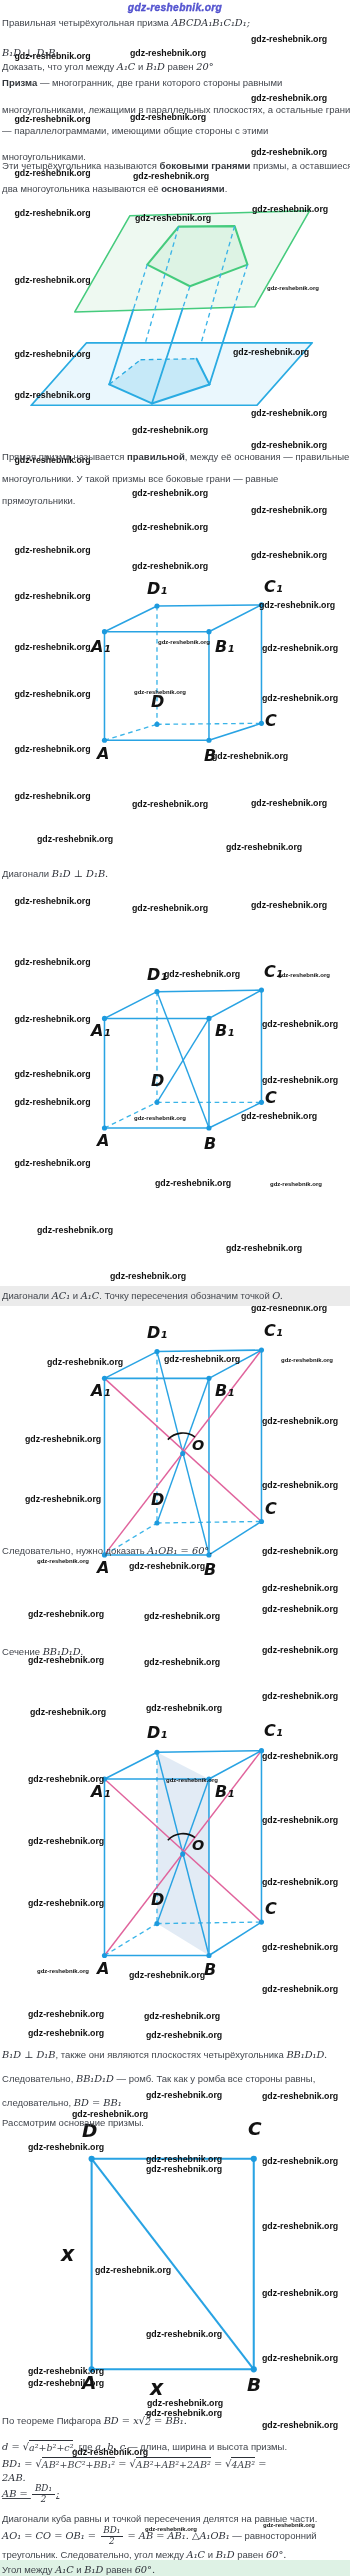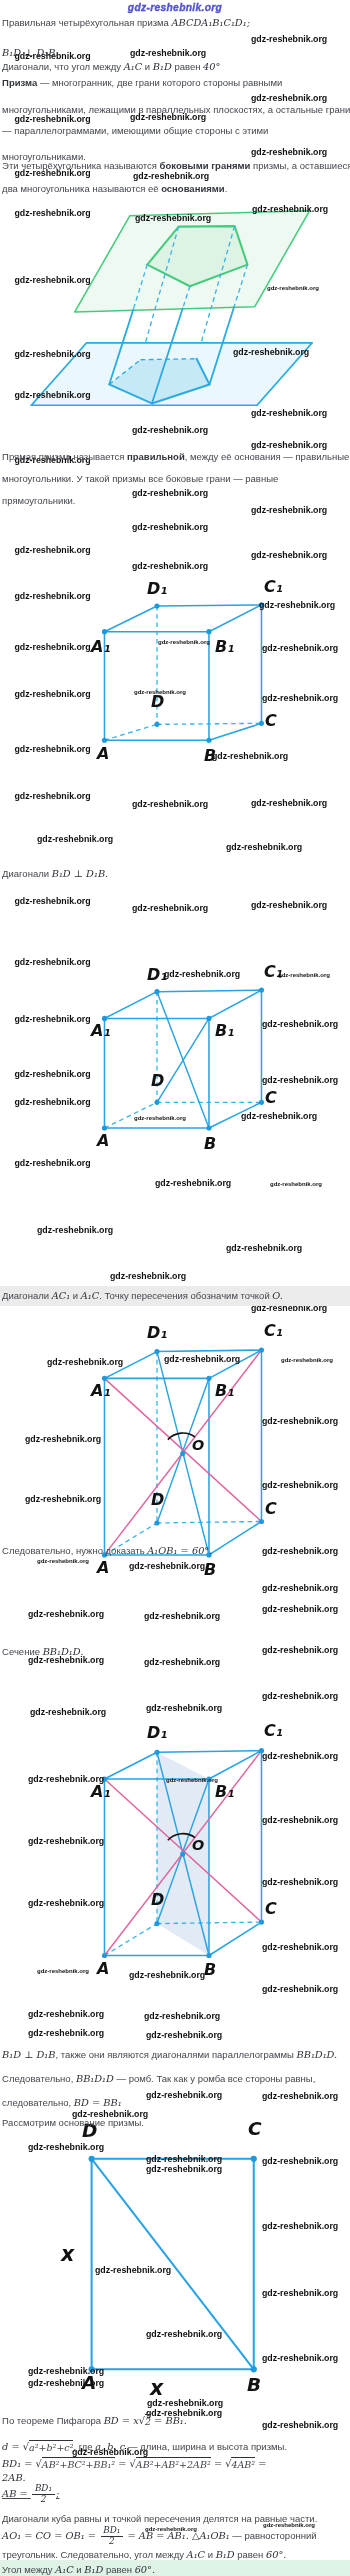--- a/index.html
+++ b/index.html
@@ -361,36 +361,36 @@
       <div class="vlabel" style="left: 82px; top: 2122px; font-size: 18.5px;">D</div>
       <div class="vlabel" style="left: 248px; top: 2120px; font-size: 18.5px;">C</div>
       <div class="vlabel" style="left: 82px; top: 2374px; font-size: 18.5px;">A</div>
       <div class="vlabel" style="left: 247px; top: 2376px; font-size: 18.5px;">B</div>
       <div class="vlabel" style="left: 61px; top: 2244px; font-size: 20.6px;">x</div>
       <div class="vlabel" style="left: 150px; top: 2378px; font-size: 20.6px;">x</div>
     </div>
   <div id="lines">
       <div class="line" style="top: 17px;"><span class="t">Правильная четырёхугольная призма </span><span class="m">ABCDA₁B₁C₁D₁;</span></div>
       <div class="line" style="top: 47px;"><span class="m">B₁D ⊥ D₁B.</span></div>
-      <div class="line" style="top: 61px;"><span class="t">Диагонали, что угол между </span><span class="m">A₁C</span><span class="t"> и </span><span class="m">B₁D</span><span class="t"> равен </span><span class="m">40°</span></div>
+      <div class="line" style="top: 61px;"><span class="t">Доказать, что угол между </span><span class="m">A₁C</span><span class="t"> и </span><span class="m">B₁D</span><span class="t"> равен </span><span class="m">20°</span></div>
       <div class="line" style="top: 77px;"><span class="b">Призма</span><span class="t"> — многогранник, две грани которого стороны равными</span></div>
       <div class="line" style="top: 104px;"><span class="t">многоугольниками, лежащими в параллельных плоскостях, а остальные грани</span></div>
       <div class="line" style="top: 125px;"><span class="t">— параллелограммами, имеющими общие стороны с этими</span></div>
       <div class="line" style="top: 151px;"><span class="t">многоугольниками.</span></div>
       <div class="line" style="top: 160px;"><span class="t">Эти четырёхугольника называются </span><span class="b">боковыми гранями</span><span class="t"> призмы, а оставшиеся</span></div>
       <div class="line" style="top: 183px;"><span class="t">два многоугольника называются её </span><span class="b">основаниями</span><span class="t">.</span></div>
       <div class="line" style="top: 451px;"><span class="t">Прямая призма называется </span><span class="b">правильной</span><span class="t">, между её основания — правильные</span></div>
       <div class="line" style="top: 473px;"><span class="t">многоугольники. У такой призмы все боковые грани — равные</span></div>
       <div class="line" style="top: 495px;"><span class="t">прямоугольники.</span></div>
       <div class="line" style="top: 868px;"><span class="t">Диагонали </span><span class="m">B₁D ⊥ D₁B.</span></div>
       <div class="band gray" style="top: 1286px; height: 19.6px;"></div>
       <div class="line" style="top: 1290px;"><span class="t">Диагонали </span><span class="m">AC₁</span><span class="t"> и </span><span class="m">A₁C</span><span class="t">. Точку пересечения обозначим точкой </span><span class="m">O.</span></div>
       <div class="line" style="top: 1545px;"><span class="t">Следовательно, нужно доказать </span><span class="m">A₁OB₁ = 60°.</span></div>
       <div class="line" style="top: 1646px;"><span class="t">Сечение </span><span class="m">BB₁D₁D.</span></div>
-      <div class="line" style="top: 2049px;"><span class="m">B₁D ⊥ D₁B</span><span class="t">, также они являются диагоналями параллелограммы </span><span class="m">BB₁D₁D.</span></div>
+      <div class="line" style="top: 2049px;"><span class="m">B₁D ⊥ D₁B</span><span class="t">, также они являются плоскостях четырёхугольника </span><span class="m">BB₁D₁D.</span></div>
       <div class="line" style="top: 2073px;"><span class="t">Следовательно, </span><span class="m">BB₁D₁D</span><span class="t"> — ромб. Так как у ромба все стороны равны,</span></div>
       <div class="line" style="top: 2097px;"><span class="t">следовательно, </span><span class="m">BD = BB₁</span></div>
       <div class="line" style="top: 2117px;"><span class="t">Рассмотрим основание призмы.</span></div>
       <div class="line" style="top: 2415px;"><span class="t">По теореме Пифагора </span><span class="m">BD = x</span><span class="rq">√</span><span class="ov">2</span><span class="m"> = BB₁.</span></div>
       <div class="line" style="top: 2441px;"><span class="m">d = </span><span class="rq">√</span><span class="ov">a²+b²+c²</span><span class="t">, где </span><span class="m">a, b, c</span><span class="t"> — длина, ширина и высота призмы.</span></div>
       <div class="line" style="top: 2458px; text-align: right;"><span class="m">BD₁ = </span><span class="rq">√</span><span class="ov">AB²+BC²+BB₁²</span><span class="m"> = </span><span class="rq">√</span><span class="ov">AB²+AB²+2AB²</span><span class="m"> = </span><span class="rq">√</span><span class="ov">4AB²</span><span class="m"> =</span></div>
       <div class="line" style="top: 2472px;"><span class="m">2AB.</span></div>
       <div class="line" style="top: 2484px; text-decoration: underline;"><span class="m">AB = </span><span class="frac"><span class="fn">BD₁</span><span class="fd">2</span></span><span class="m">;</span></div>
       <div class="line" style="top: 2513px;"><span class="t">Диагонали куба равны и точкой пересечения делятся на равные части.</span></div>
       <div class="line" style="top: 2526px;"><span class="m">AO₁ = CO = OB₁ = </span><span class="frac"><span class="fn">BD₁</span><span class="fd">2</span></span><span class="m"> = AB = AB₁. △A₁OB₁</span><span class="t"> — равносторонний</span></div>

